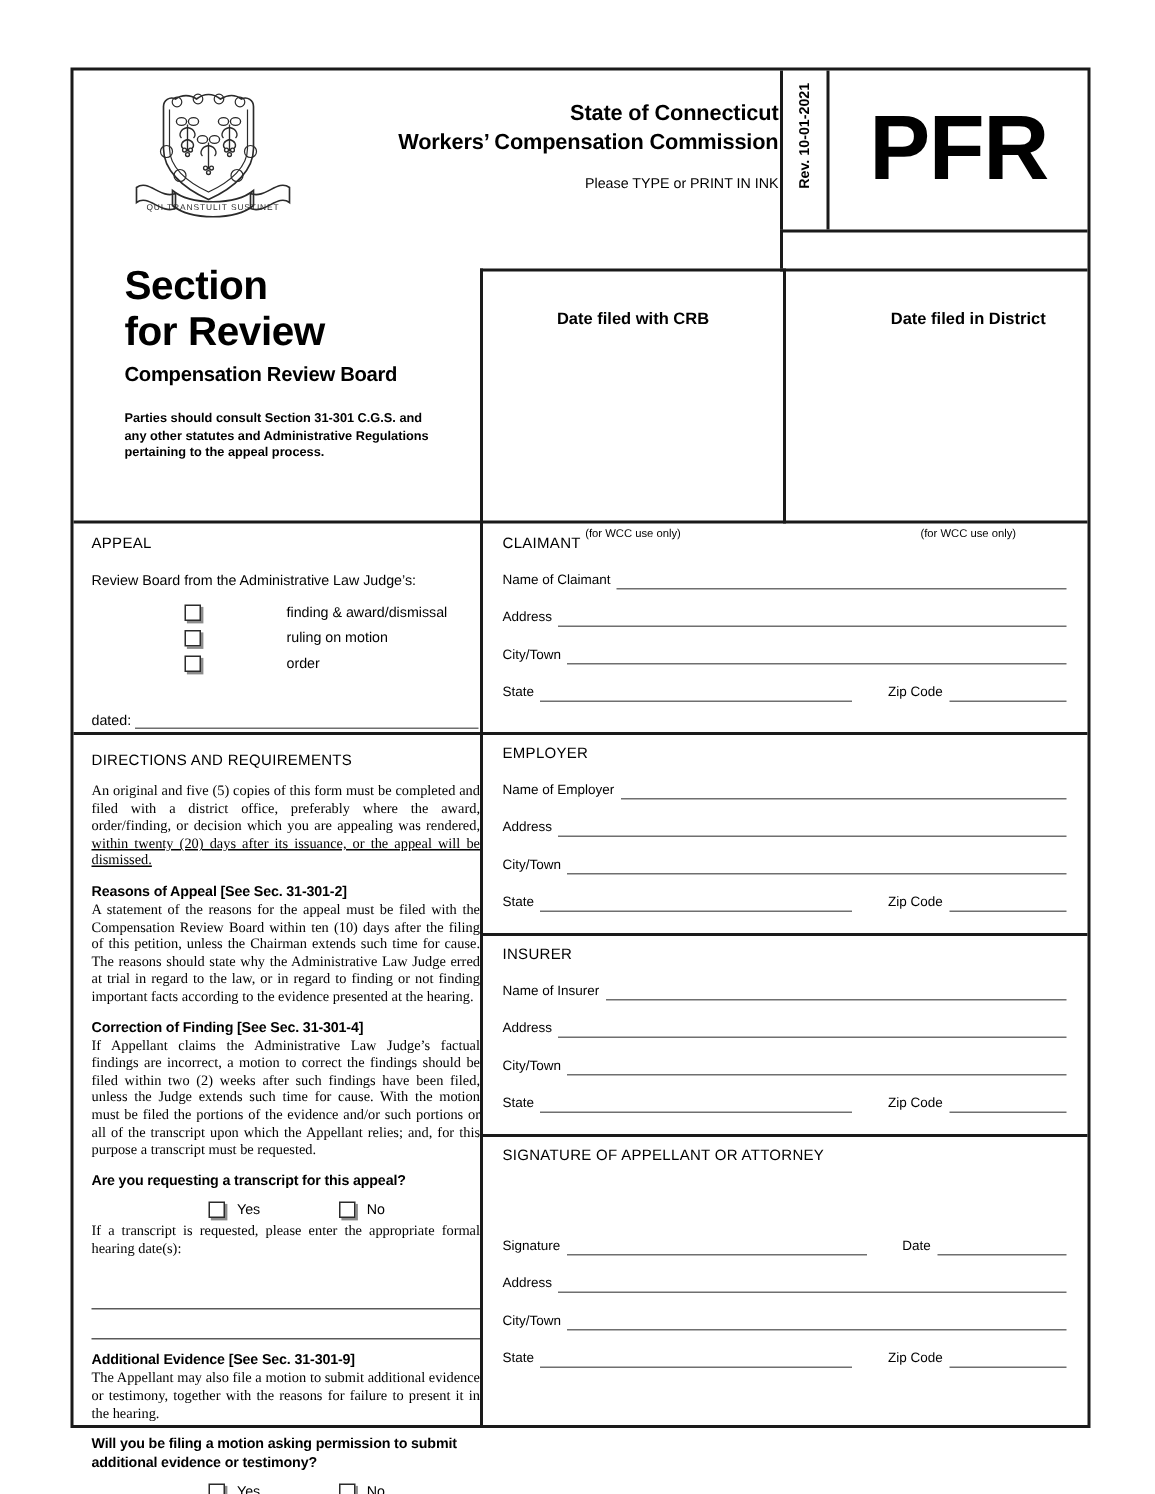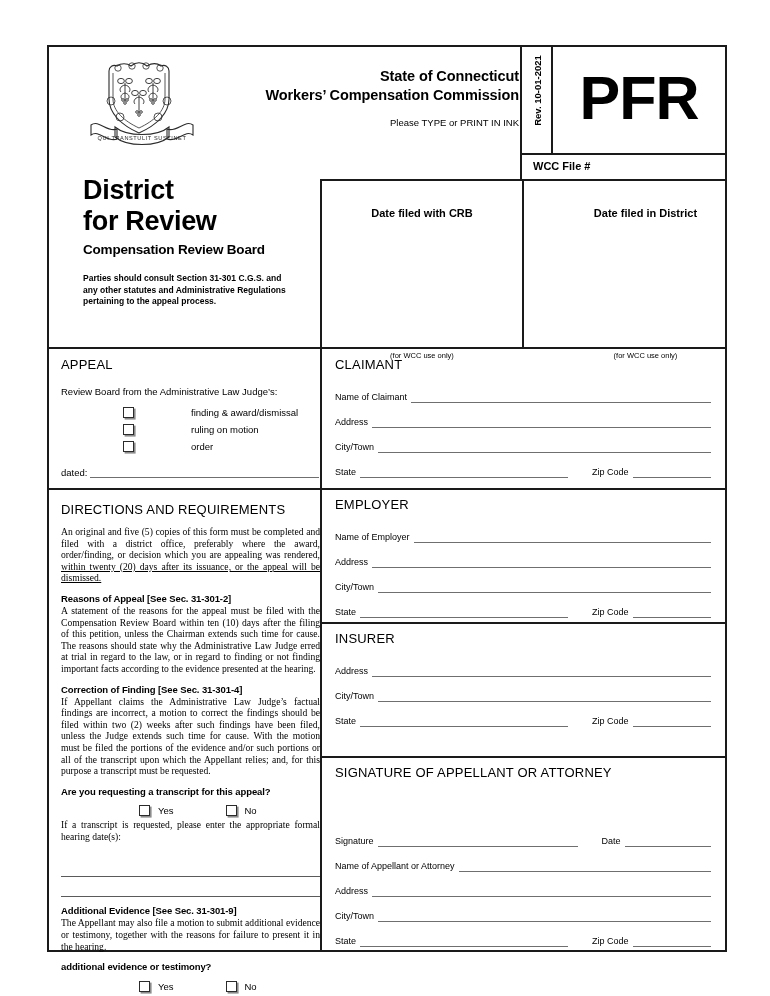--- a/index.html
+++ b/index.html
@@ -143,21 +143,21 @@
   .pet-small {
     margin-top: 16px;
     font-size: 8.5px;
     font-weight: bold;
     line-height: 11.5px;
     width: 205px;
   }
 
   
   .sec-head {
-    font-size: 13px;
+    font-size: 10px;
     font-weight: normal;
     letter-spacing: 0.2px;
   }
 
   
   .appeal { position: absolute; left: 12px; top: 310px; width: 258px; }
   .appeal .sec-head { margin-bottom: 10px; }
   .appeal-text { font-size: 9.5px; line-height: 19px; }
   .cb-row {
     display: flex; align-items: center;
@@ -168,21 +168,21 @@
   .checkbox {
     display: inline-block;
     width: 9px; height: 9px;
     border: 1.4px solid #2b2b2b;
     background: #ffffff;
     box-shadow: 1.6px 1.6px 0 0 #8c8c8c;
     box-sizing: content-box;
   }
   .dated-row {
     display: flex; align-items: flex-end;
-    margin-top: 14px;
+    margin-top: 26px;
     font-size: 9.5px;
   }
   .dated-row .uline {
     flex: 1;
     border-bottom: 1px solid #6f6f6f;
     margin-left: 3px; height: 11px;
   }
 
   
   .directions { position: absolute; left: 12px; top: 455px; width: 259px; }
@@ -219,21 +219,21 @@
   .yn-row .yn-gap { width: 52px; }
   .blank-line {
     border-bottom: 1px solid #5a5a5a;
     height: 19px;
   }
 
   
   .fieldblock { position: absolute; }
   .fieldblock .sec-head { margin-bottom: 6px; }
   .frow {
-    display: flex; align-items: flex-end;
+    display: flex; align-items: center;
     height: 25px;
     font-size: 9px;
   }
   .frow .flabel { white-space: nowrap; padding-bottom: 1px; }
   .frow .fline {
     flex: 1;
     border-bottom: 1px solid #6f6f6f;
     margin-left: 4px;
     height: 12px;
   }
@@ -323,41 +323,38 @@
 
       <div class="pfr-box">
         <div class="pfr-text">PFR</div>
       </div>
     </div>
 
     <div class="vrule" style="left:471px; top:0; height:106px;"></div>
     <div class="vrule" style="left:502px; top:0; height:106px;"></div>
     <div class="hrule" style="left:471px; top:106px; width:205px;"></div>
 
-    <div class="wcc-strip">
-      <div class="wcc-label">WCC File #</div>
-    </div>
     <div class="hrule" style="left:471px; top:132px; width:205px;"></div>
     <div class="vrule" style="left:471px; top:106px; height:26px;"></div>
 
     <div class="hrule" style="left:271px; top:132px; width:202px;"></div>
     <div class="vrule" style="left:271px; top:132px; height:170px;"></div>
     <div class="vrule" style="left:473px; top:132px; height:170px;"></div>
 
     <div class="datebox crb">
       <div class="dhead">Date filed with CRB</div>
       <div class="dfoot">(for WCC use only)</div>
     </div>
     <div class="datebox dist">
       <div class="dhead">Date filed in District</div>
       <div class="dfoot">(for WCC use only)</div>
     </div>
 
     <div class="petition-block">
-      <div class="pet-big">District</div>
+      <div class="pet-big">Section</div>
       <div class="pet-big">for Review</div>
       <div class="pet-mid">Compensation Review Board</div>
       <div class="pet-small">Parties should consult Section 31-301 C.G.S. and any other statutes and Administrative Regulations pertaining to the appeal process.</div>
     </div>
 
     <div class="hrule" style="left:0; top:300px; width:676px;"></div>
 
     <div class="vrule" style="left:271px; top:300px; height:603px;"></div>
 
     <div class="appeal">
@@ -409,20 +406,21 @@
         </span>
       </div>
       <p class="serif-p" style="margin-bottom:6px;">If a transcript is requested, please enter the appropriate formal hearing date(s):</p>
 
       <div class="blank-line" style="height:28px;"></div>
       <div class="blank-line"></div>
 
       <div class="sub-head" style="margin-top:8px;">Additional Evidence [See Sec. 31-301-9]</div>
       <p class="serif-p">The Appellant may also file a motion to submit additional evidence or testimony, together with the reasons for failure to present it in the hearing.</p>
 
+      <div class="q-head">Will you be filing a motion asking permission to submit</div>
       <div class="q-head" style="margin-top:0;">additional evidence or testimony?</div>
 
       <div class="yn-row">
         <span class="yn-item">
           <span class="checkbox"></span>
           <span class="cb-label">Yes</span>
         </span>
         <span class="yn-gap"></span>
         <span class="yn-item">
           <span class="checkbox"></span>
@@ -478,20 +476,24 @@
         <span class="fline fline-zip"></span>
       </div>
     </div>
 
     <div class="hrule" style="left:271px; top:575px; width:405px;"></div>
 
     <div class="fieldblock" style="left:286px; top:584px; width:376px;">
       <div class="sec-head">INSURER</div>
 
       <div class="frow">
+        <span class="flabel">Name of Insurer</span>
+        <span class="fline"></span>
+      </div>
+      <div class="frow">
         <span class="flabel">Address</span>
         <span class="fline"></span>
       </div>
       <div class="frow">
         <span class="flabel">City/Town</span>
         <span class="fline"></span>
       </div>
       <div class="frow">
         <span class="flabel">State</span>
         <span class="fline fline-state"></span>
@@ -505,24 +507,20 @@
     <div class="fieldblock" style="left:286px; top:718px; width:376px;">
       <div class="sec-head" style="margin-bottom:42px;">SIGNATURE OF APPELLANT OR ATTORNEY</div>
 
       <div class="frow">
         <span class="flabel">Signature</span>
         <span class="fline fline-sig"></span>
         <span class="flabel2">Date</span>
         <span class="fline fline-date"></span>
       </div>
       <div class="frow">
-        <span class="flabel">Name of Appellant or Attorney</span>
-        <span class="fline"></span>
-      </div>
-      <div class="frow">
         <span class="flabel">Address</span>
         <span class="fline"></span>
       </div>
       <div class="frow">
         <span class="flabel">City/Town</span>
         <span class="fline"></span>
       </div>
       <div class="frow">
         <span class="flabel">State</span>
         <span class="fline fline-state"></span>

